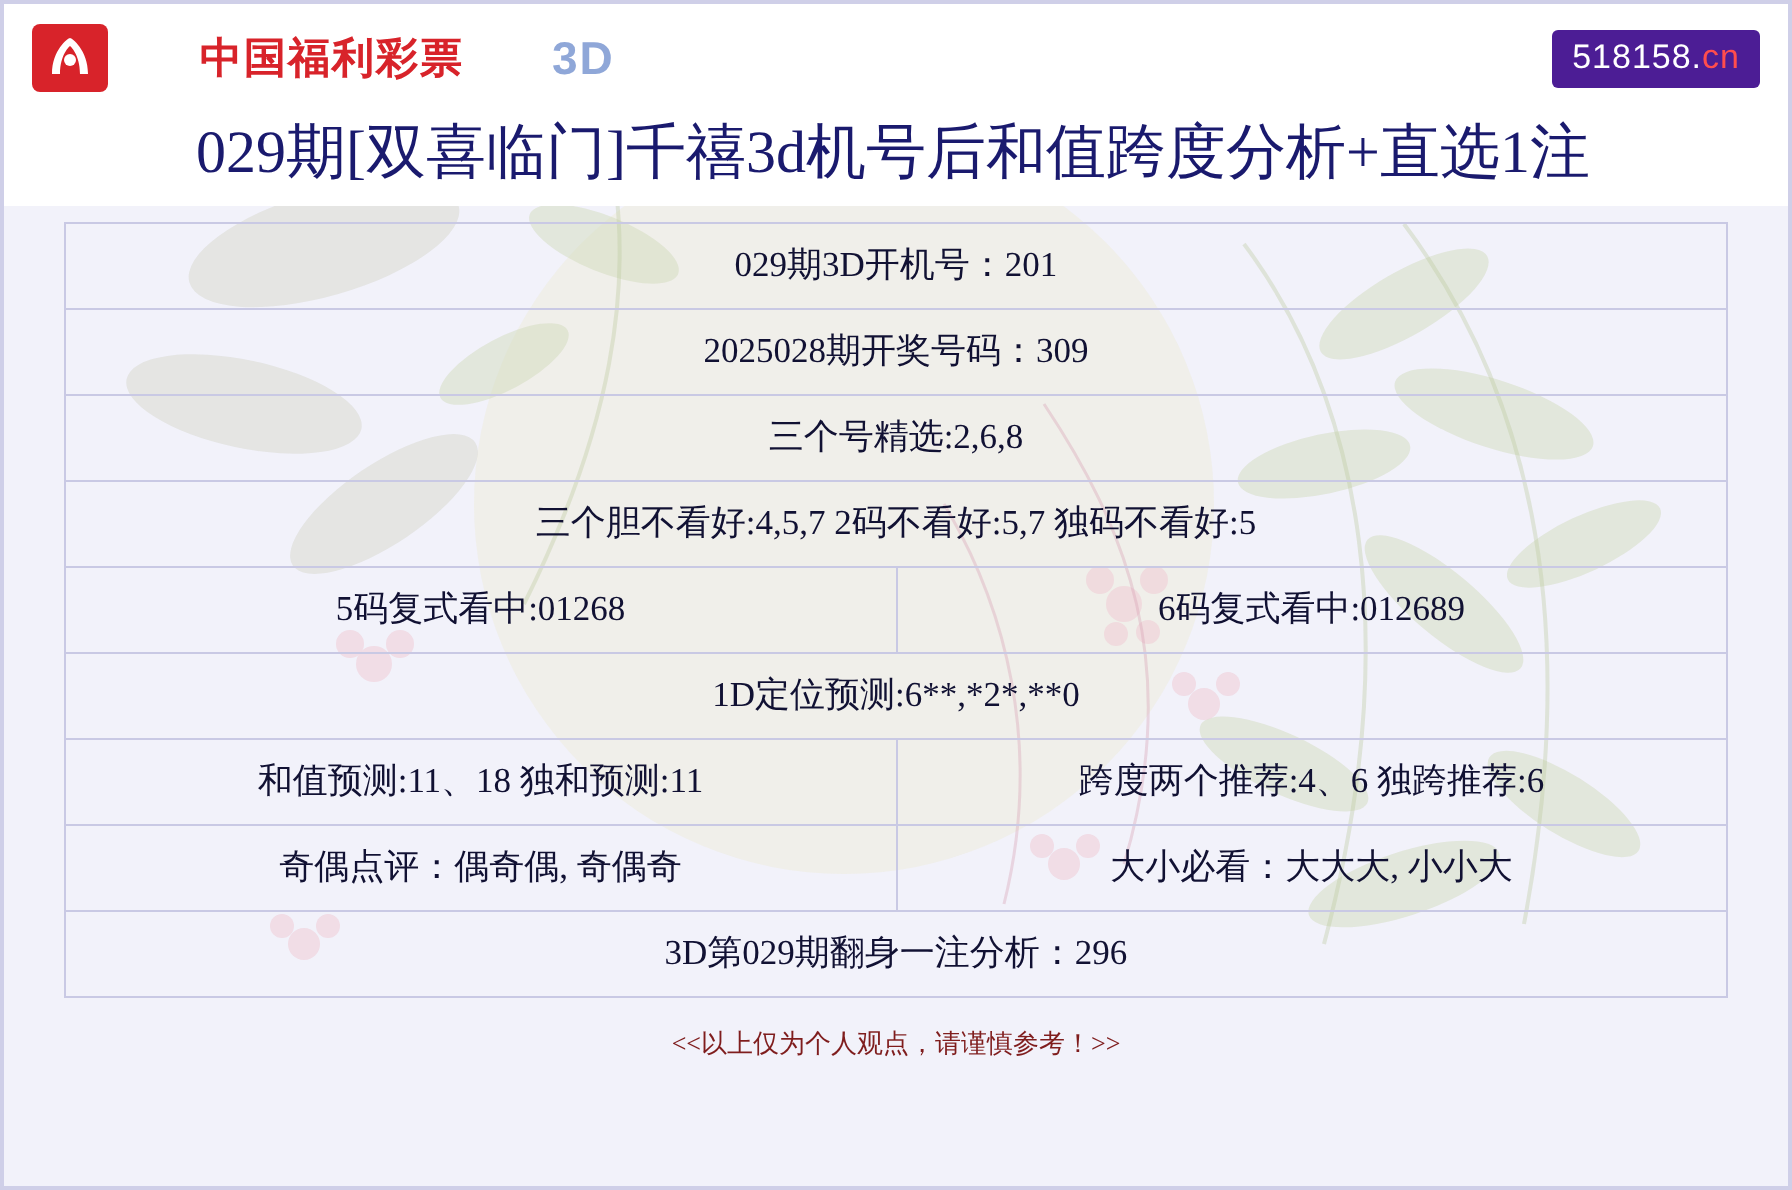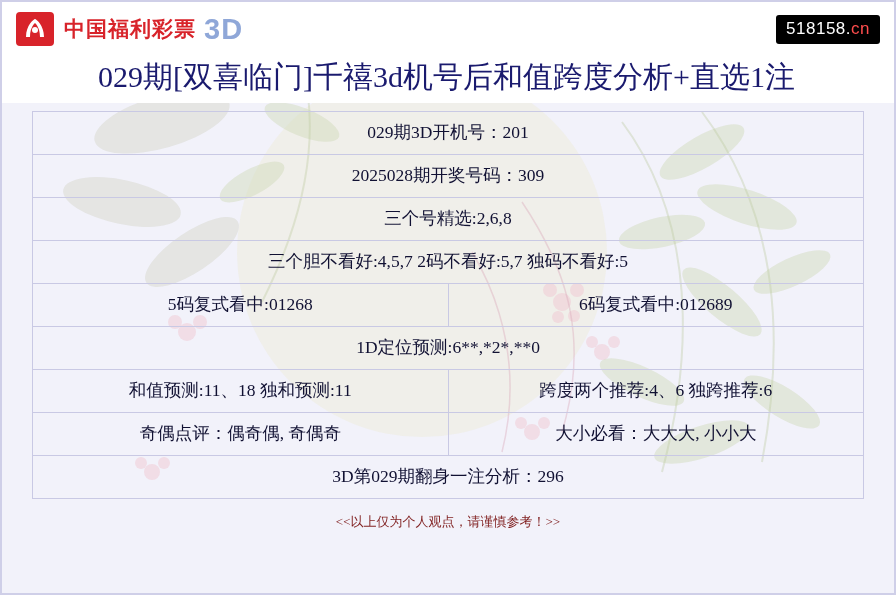--- a/index.html
+++ b/index.html
@@ -32,20 +32,21 @@
   }
   .header {
     position: relative;
     z-index: 3;
     height: 54px;
     background: #ffffff;
     display: flex;
     align-items: center;
     padding: 0 14px;
     box-sizing: border-box;
+    gap: 36px;
   }
   .logo-mark {
     width: 38px;
     height: 34px;
     background: #d8232a;
     border-radius: 4px;
     display: flex;
     align-items: center;
     justify-content: center;
     margin-right: 10px;
@@ -55,29 +56,29 @@
   .logo-text {
     font-family: "Liberation Sans", sans-serif;
     font-size: 21px;
     color: #d8232a;
     font-weight: bold;
     letter-spacing: 1px;
     white-space: nowrap;
   }
   .logo-3d {
     font-family: "Liberation Sans", sans-serif;
-    font-size: 29px;
+    font-size: 23px;
     font-weight: bold;
     color: #8fa7d8;
     margin-left: 8px;
     letter-spacing: 1px;
   }
   .spacer { flex: 1 1 auto; }
   .site-badge {
-    background: #000000;
+    background: #4c1d95;
     color: #ffffff;
     font-family: "Liberation Sans", sans-serif;
     font-size: 17px;
     padding: 4px 10px 5px 10px;
     border-radius: 3px;
     letter-spacing: 0.5px;
     white-space: nowrap;
   }
   .site-badge .dom { color: #ff4d4d; }
 

